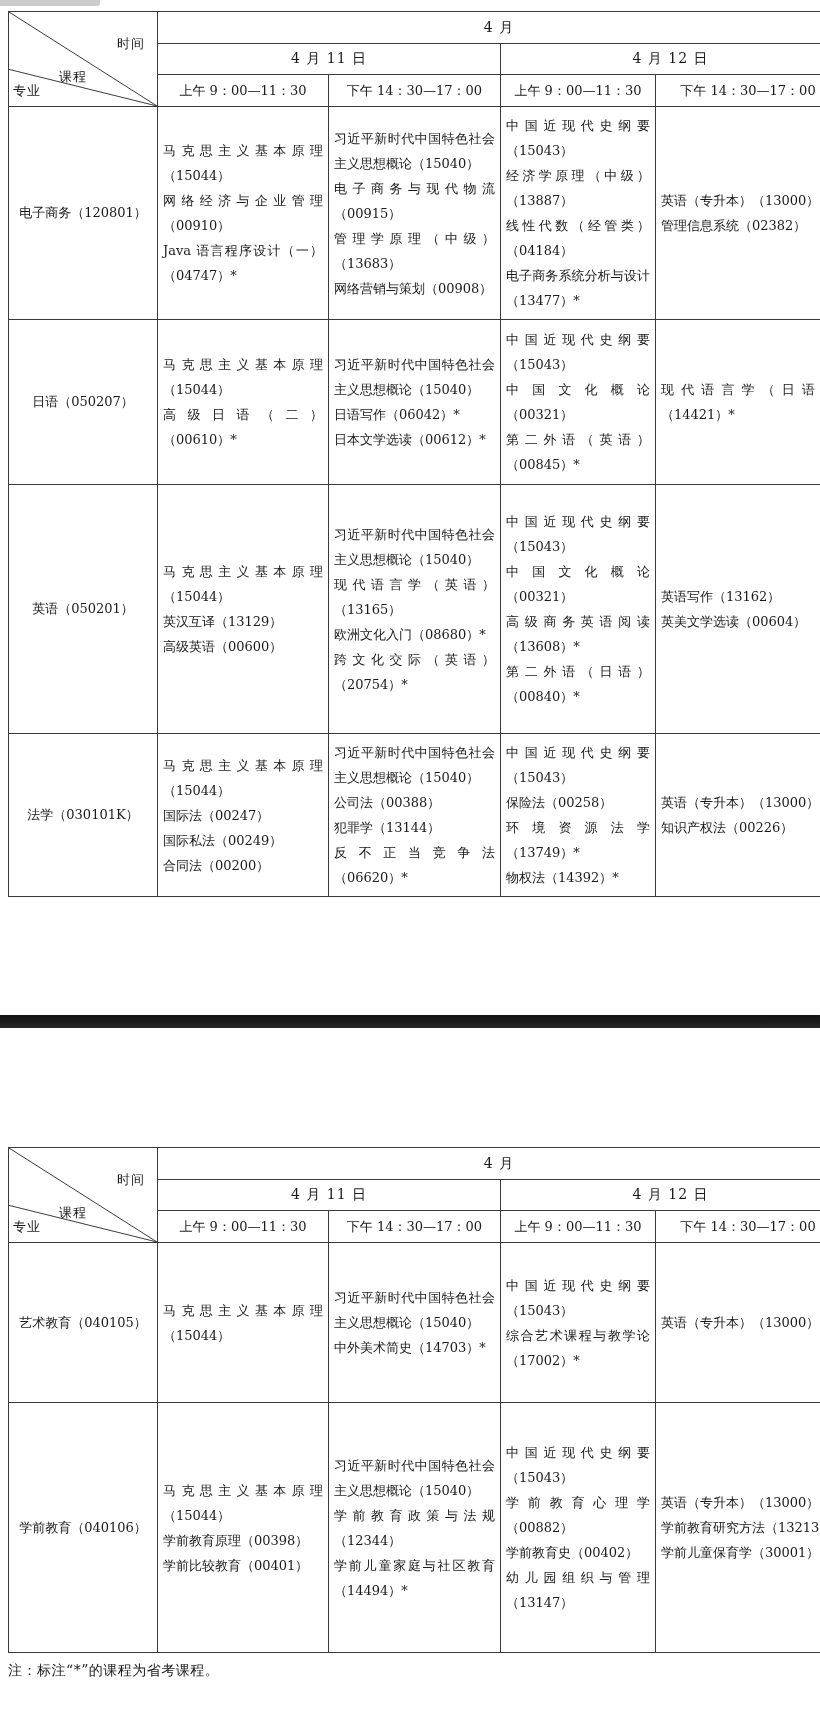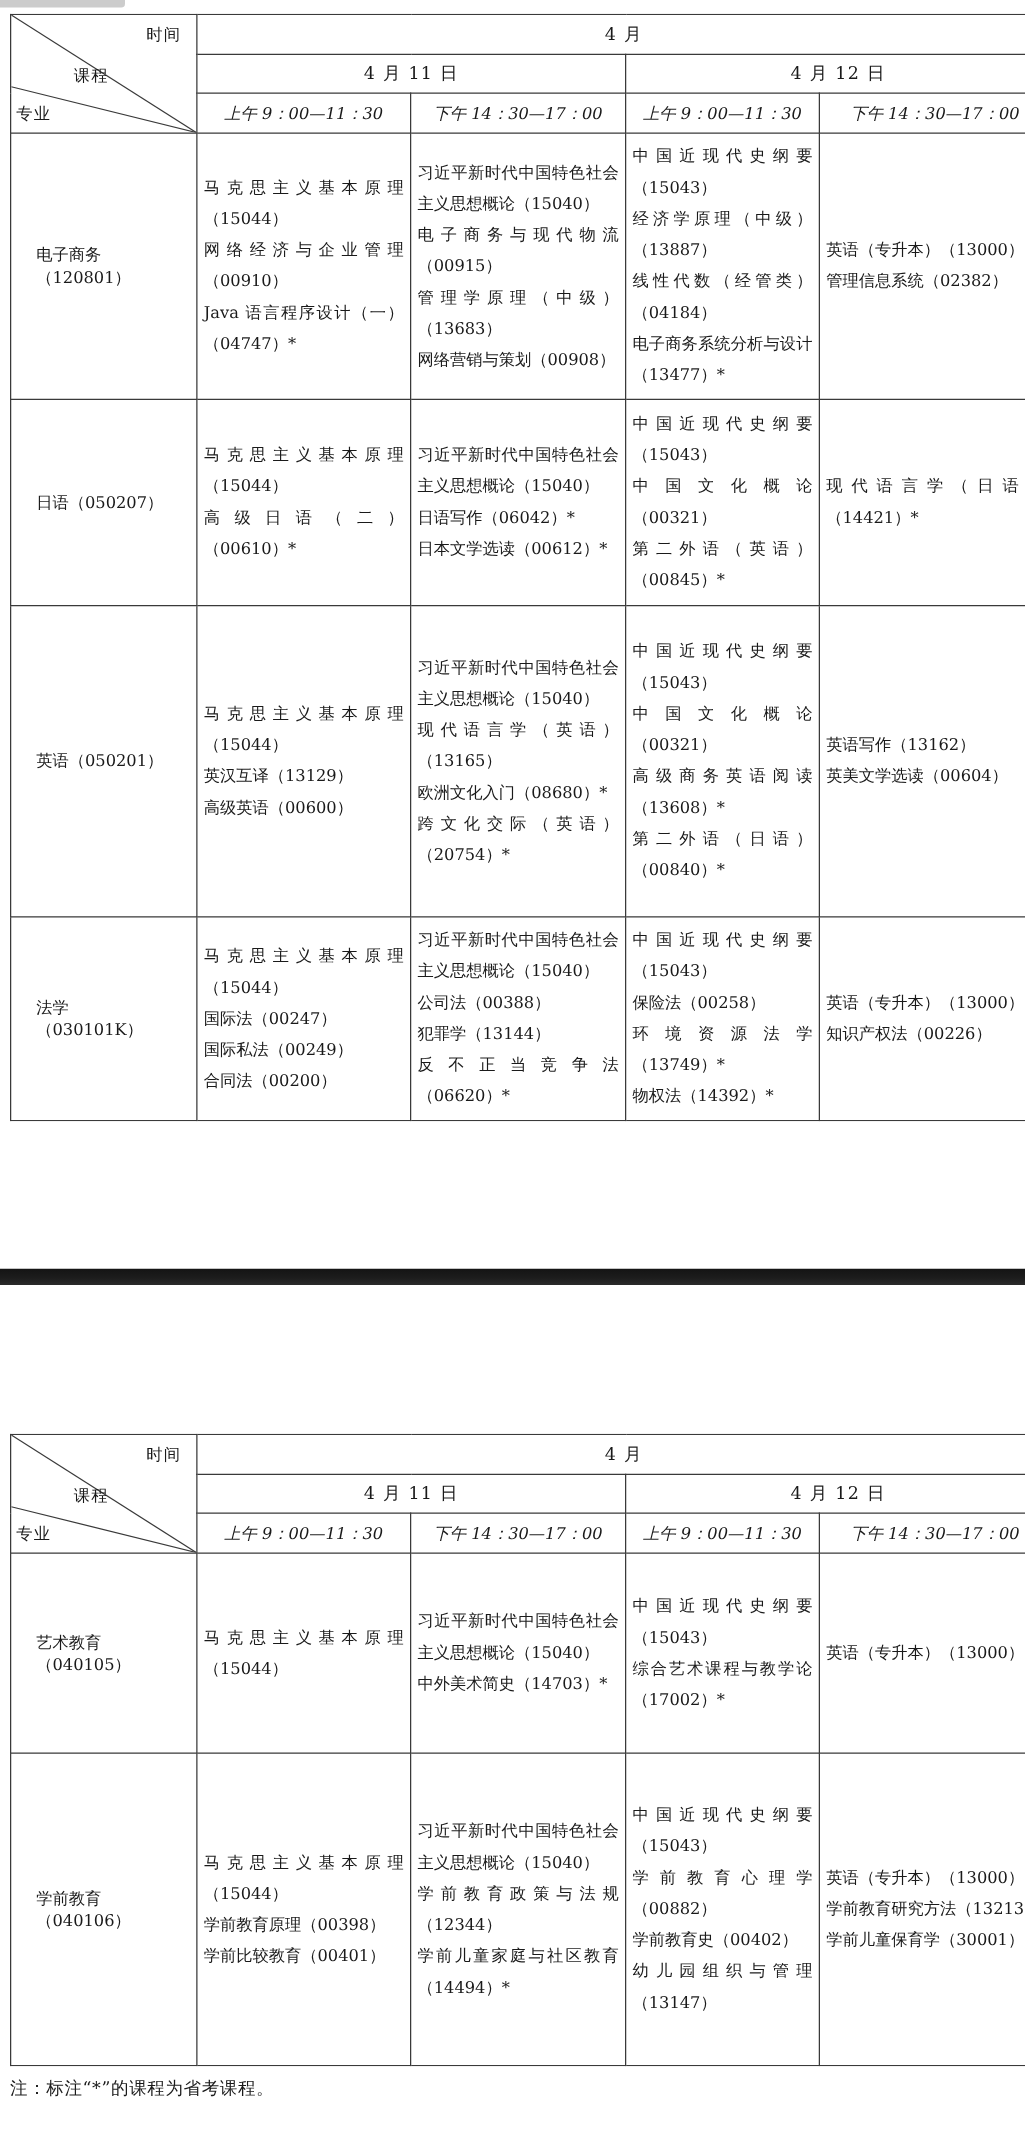--- a/index.html
+++ b/index.html
@@ -29,28 +29,28 @@
   }
   col.c-corner{width:149px;}
   col.c-s1{width:171px;}
   col.c-s2{width:172px;}
   col.c-s3{width:155px;}
   col.c-s4{width:185px;}
   thead tr:nth-child(1){height:32px;}
   thead tr:nth-child(2){height:31px;}
   thead tr:nth-child(3){height:32px;}
   th.month,th.date{font-size:14px;text-align:center;letter-spacing:1px;}
-  th.slot{font-size:13px;text-align:center;font-style:italic;}
+  th.slot{font-size:13px;text-align:center;}
   th.corner{position:relative;padding:0;}
   .corner svg{position:absolute;left:0;top:0;width:100%;height:100%;}
-  .corner span{position:absolute;font-size:13px;letter-spacing:1px;}
+  .corner span{position:absolute;font-size:13px;letter-spacing:1px;margin-top:16px;}
   .c-time{top:7px;right:12px;}
   .c-course{top:40px;left:50px;}
   .c-major{bottom:6px;left:4px;}
-  td.major{font-size:13px;padding:2px 20px;}
+  td.major{font-size:13px;text-align:center;padding:2px 0;}
   td.courses{font-size:13px;line-height:25px;padding:6px 5px;text-align:left;}
   td.courses .course{text-align:justify;}
   .nb{white-space:nowrap;}
   
   .t1 tbody tr:nth-child(1){height:193px;}
   .t1 tbody tr:nth-child(2){height:165px;}
   .t1 tbody tr:nth-child(3){height:249px;}
   .t1 tbody tr:nth-child(4){height:146px;}
   .t2 tbody tr:nth-child(1){height:160px;}
   .t2 tbody tr:nth-child(2){height:250px;}

